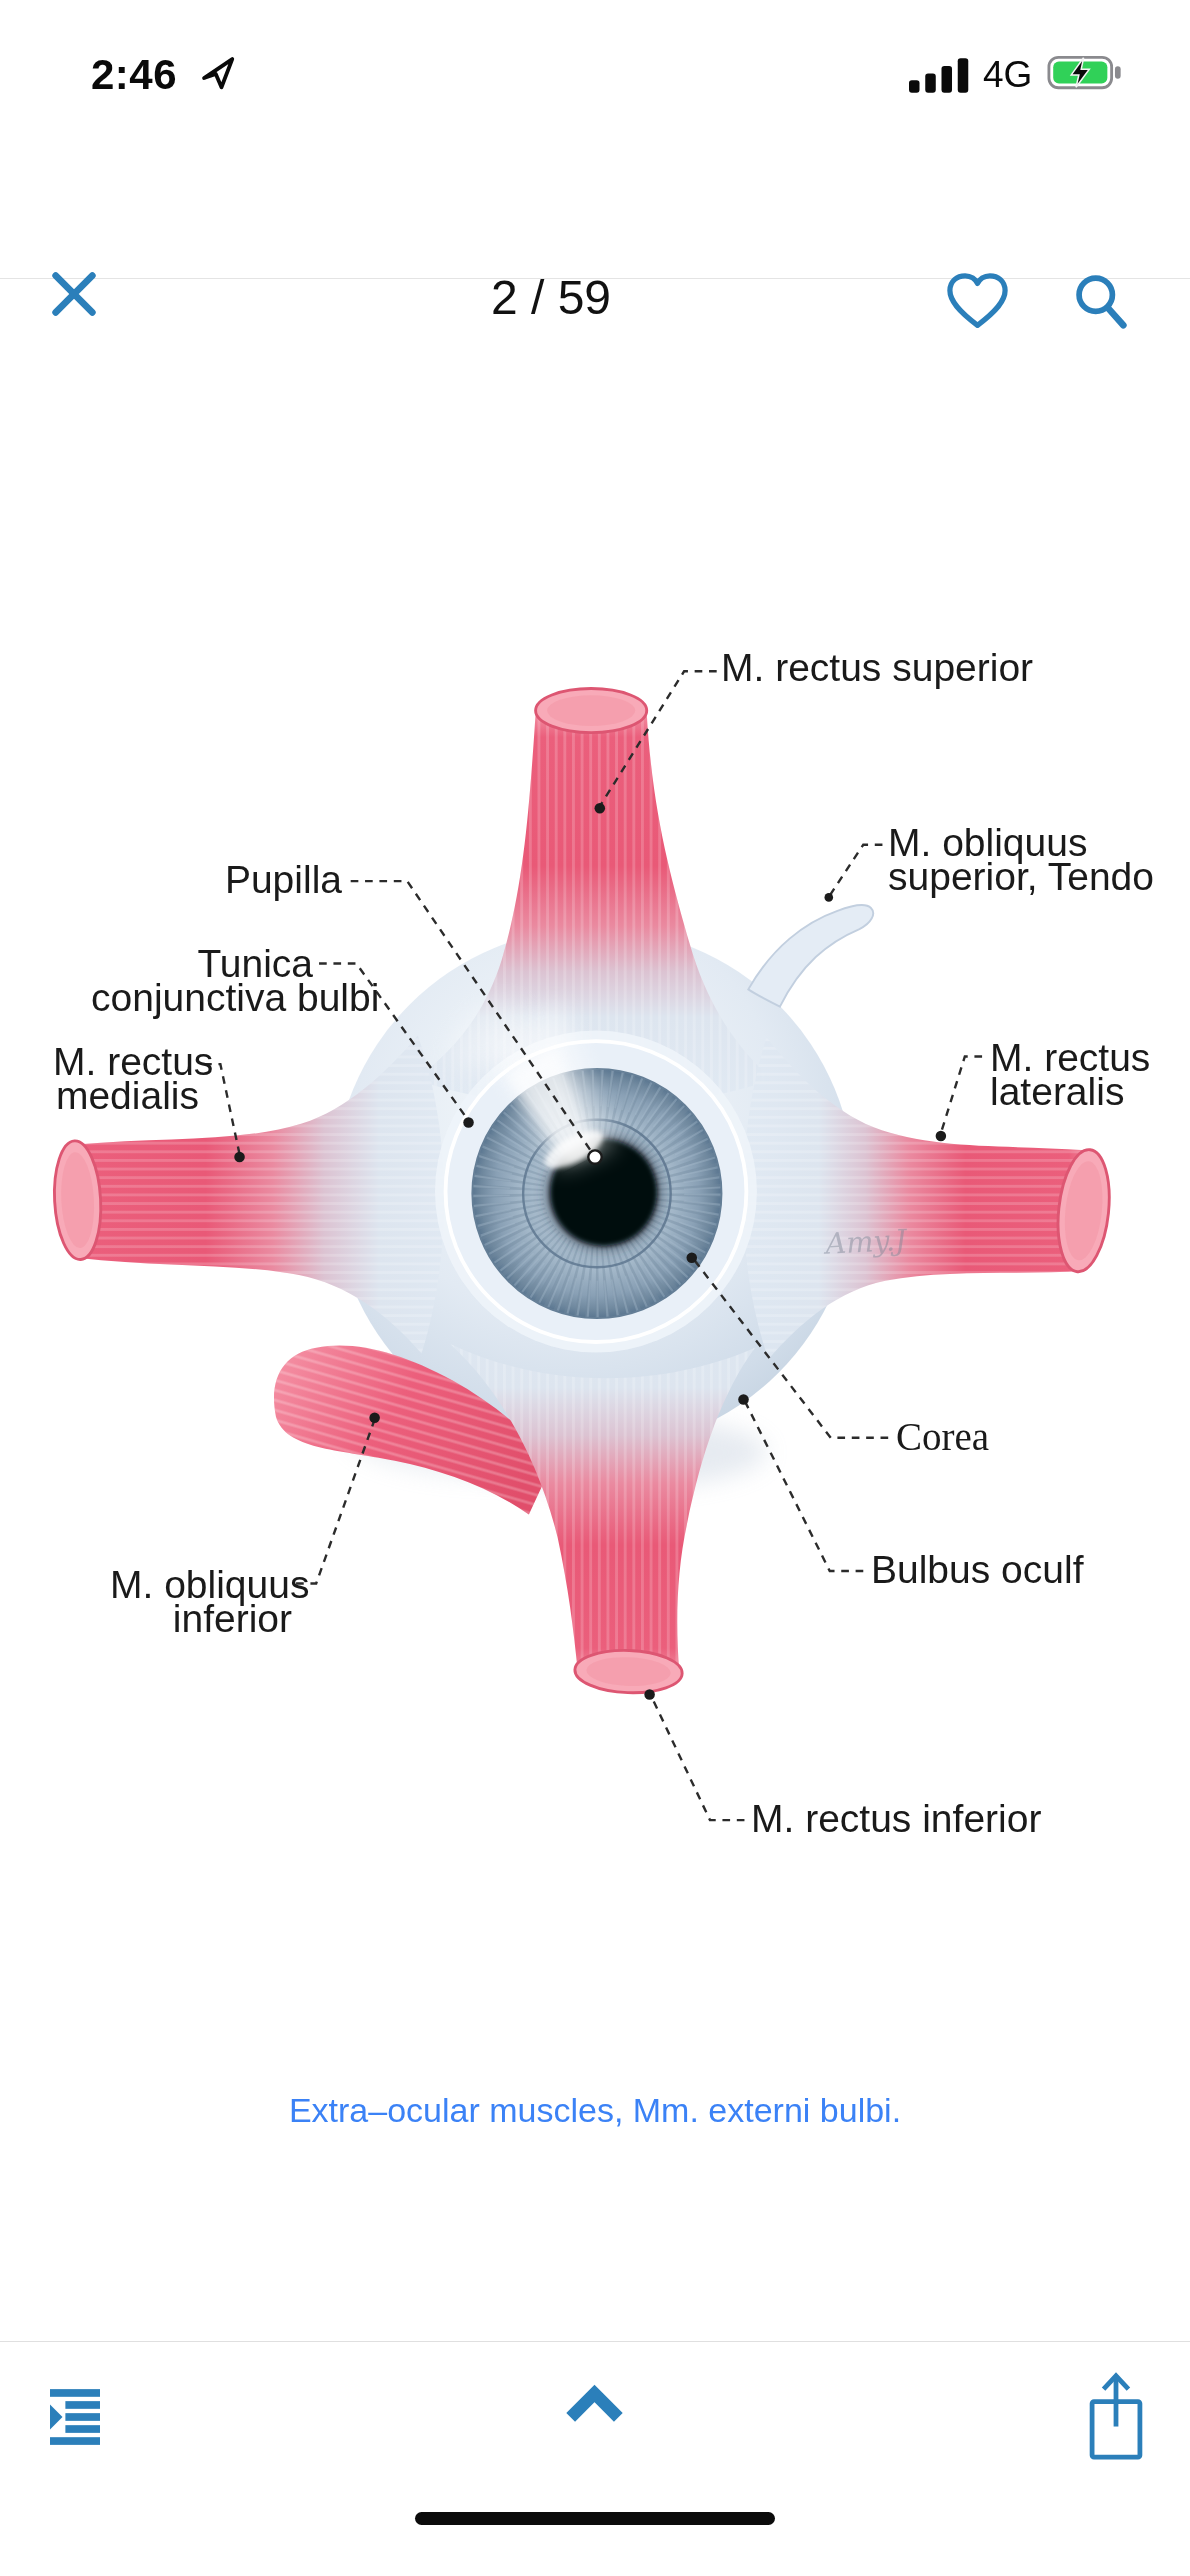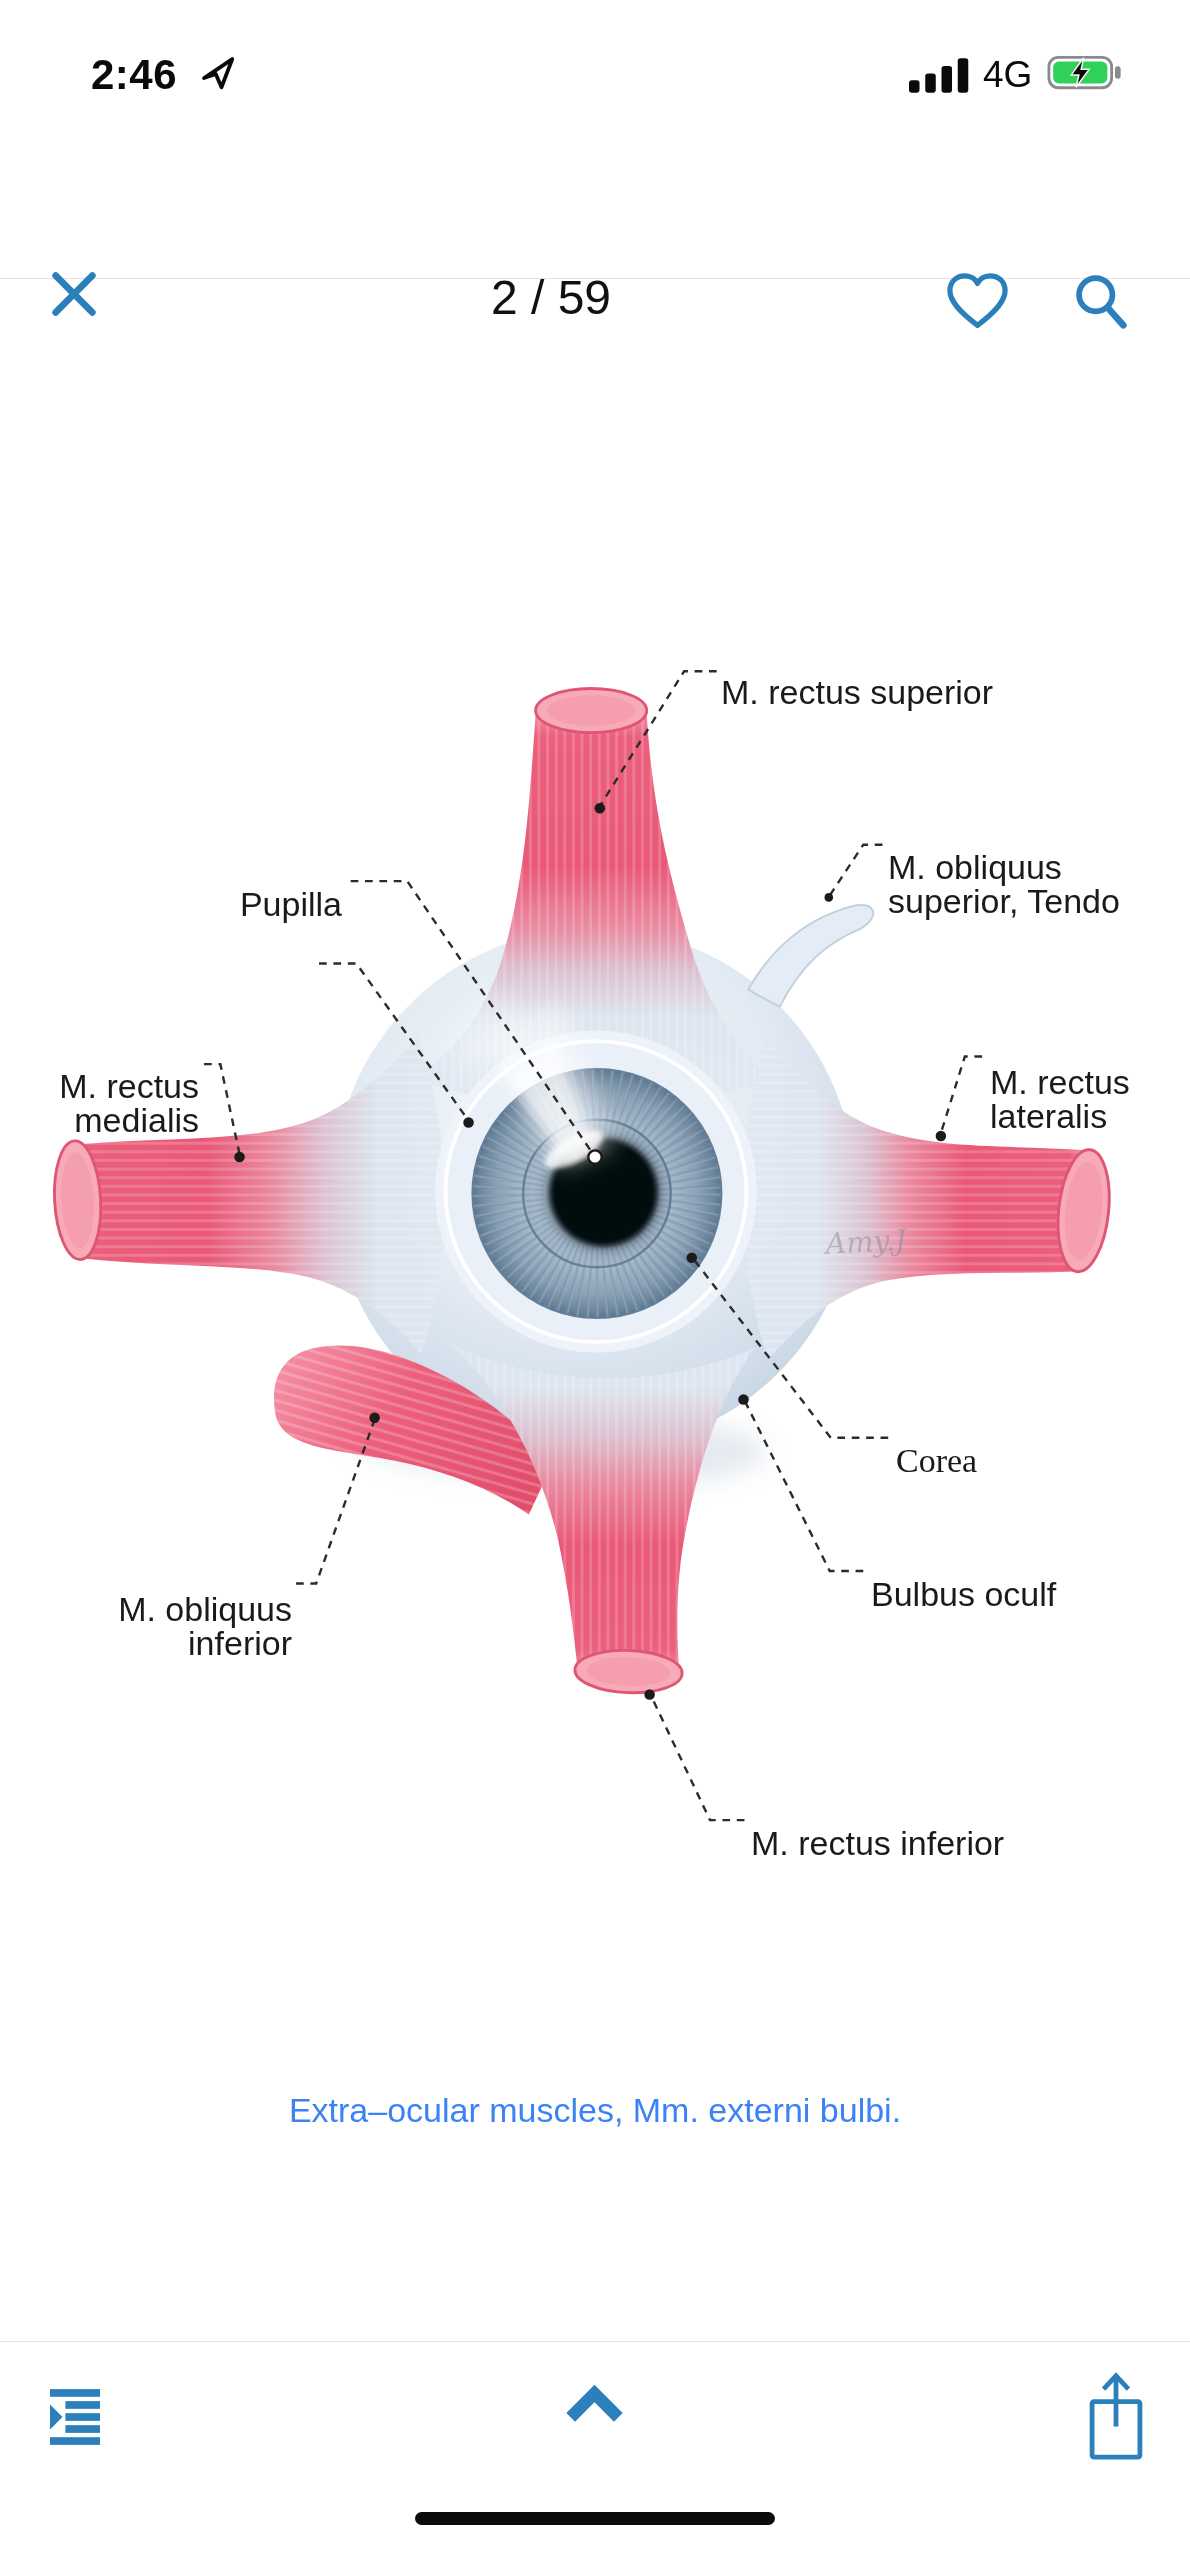--- a/index.html
+++ b/index.html
@@ -13,21 +13,21 @@
   .net{position:absolute;left:983px;top:54px;font-size:37px;color:#0a0a0a;}
   .battery{position:absolute;left:1047px;top:54px;}
   
   .nav-bar{position:absolute;top:96px;left:0;width:1190px;height:182px;border-bottom:1.9px solid #e4e4e4;background:#fff;}
   .close-btn{position:absolute;left:47px;top:171px;width:54px;height:54px;cursor:pointer;}
   .page-indicator{position:absolute;left:0;top:174px;width:1102px;text-align:center;font-size:48px;color:#111;}
   .fav-btn{position:absolute;left:945px;top:176px;width:65px;height:59px;cursor:pointer;}
   .search-btn{position:absolute;left:1071px;top:174px;width:59px;height:61px;cursor:pointer;}
   
   .eye-svg{position:absolute;left:0;top:537px;}
-  .lbl{position:absolute;font-size:34px;line-height:34px;color:#1a1a1a;white-space:nowrap;margin-top:24px;}
+  .lbl{position:absolute;font-size:39px;line-height:34px;color:#1a1a1a;white-space:nowrap;}
   .lbl span{display:block;}
   .lbl-rectus-superior{left:721px;top:651px;}
   .lbl-obliquus-superior{left:888px;top:826px;}
   .lbl-pupilla{left:150px;top:863px;width:192px;text-align:right;}
   .lbl-tunica{left:91px;top:947px;width:222px;text-align:right;}
   .lbl-rectus-medialis{left:53px;top:1045px;width:146px;text-align:right;}
   .lbl-rectus-lateralis{left:990px;top:1041px;}
   .lbl-corea{left:896px;top:1420px;font-family:Liberation Serif, serif;}
   .lbl-bulbus{left:871px;top:1553px;}
   .lbl-obliquus-inferior{left:110px;top:1568px;width:182px;text-align:right;}
@@ -256,20 +256,24 @@
       <circle cx="621" cy="1207" r="7" fill="#ffffff" stroke="#1b1b1b" stroke-width="2.5"></circle>
     </g>
   </svg>
 
   <div class="lbl lbl-rectus-superior">M. rectus superior</div>
   <div class="lbl lbl-obliquus-superior">
     <span>M. obliquus</span>
     <span>superior, Tendo</span>
   </div>
   <div class="lbl lbl-pupilla">Pupilla</div>
+  <div class="lbl lbl-tunica">
+    <span>Tunica</span>
+    <span>conjunctiva bulbi</span>
+  </div>
   <div class="lbl lbl-rectus-medialis">
     <span>M. rectus</span>
     <span>medialis</span>
   </div>
   <div class="lbl lbl-rectus-lateralis">
     <span>M. rectus</span>
     <span>lateralis</span>
   </div>
   <div class="lbl lbl-corea">Corea</div>
   <div class="lbl lbl-bulbus">Bulbus oculf</div>

